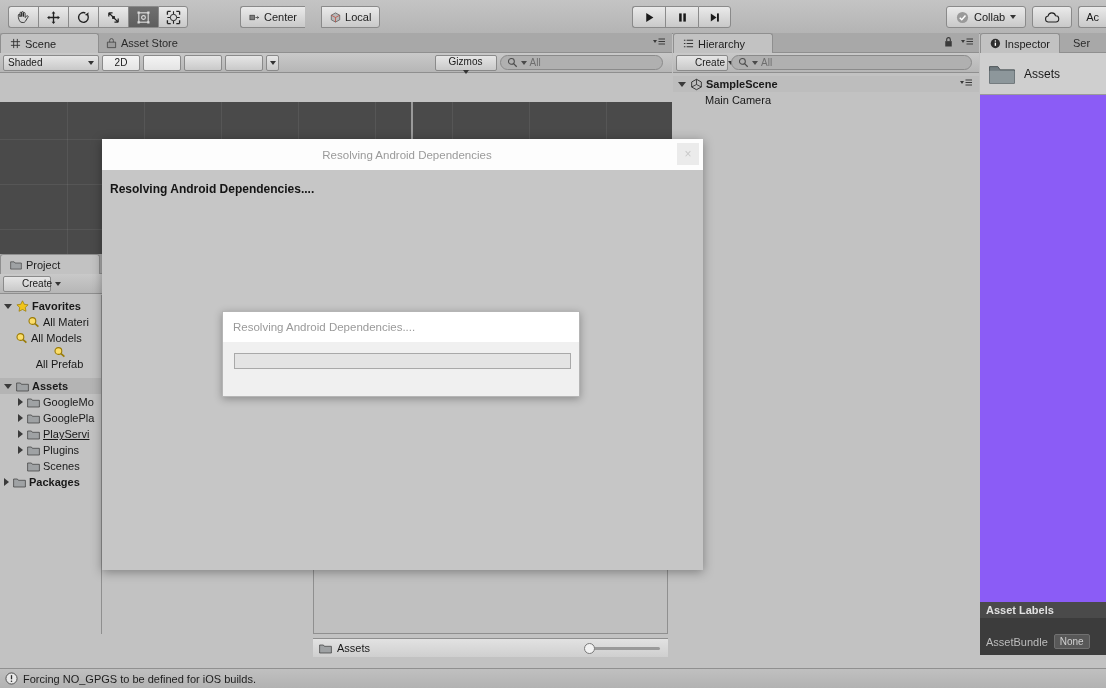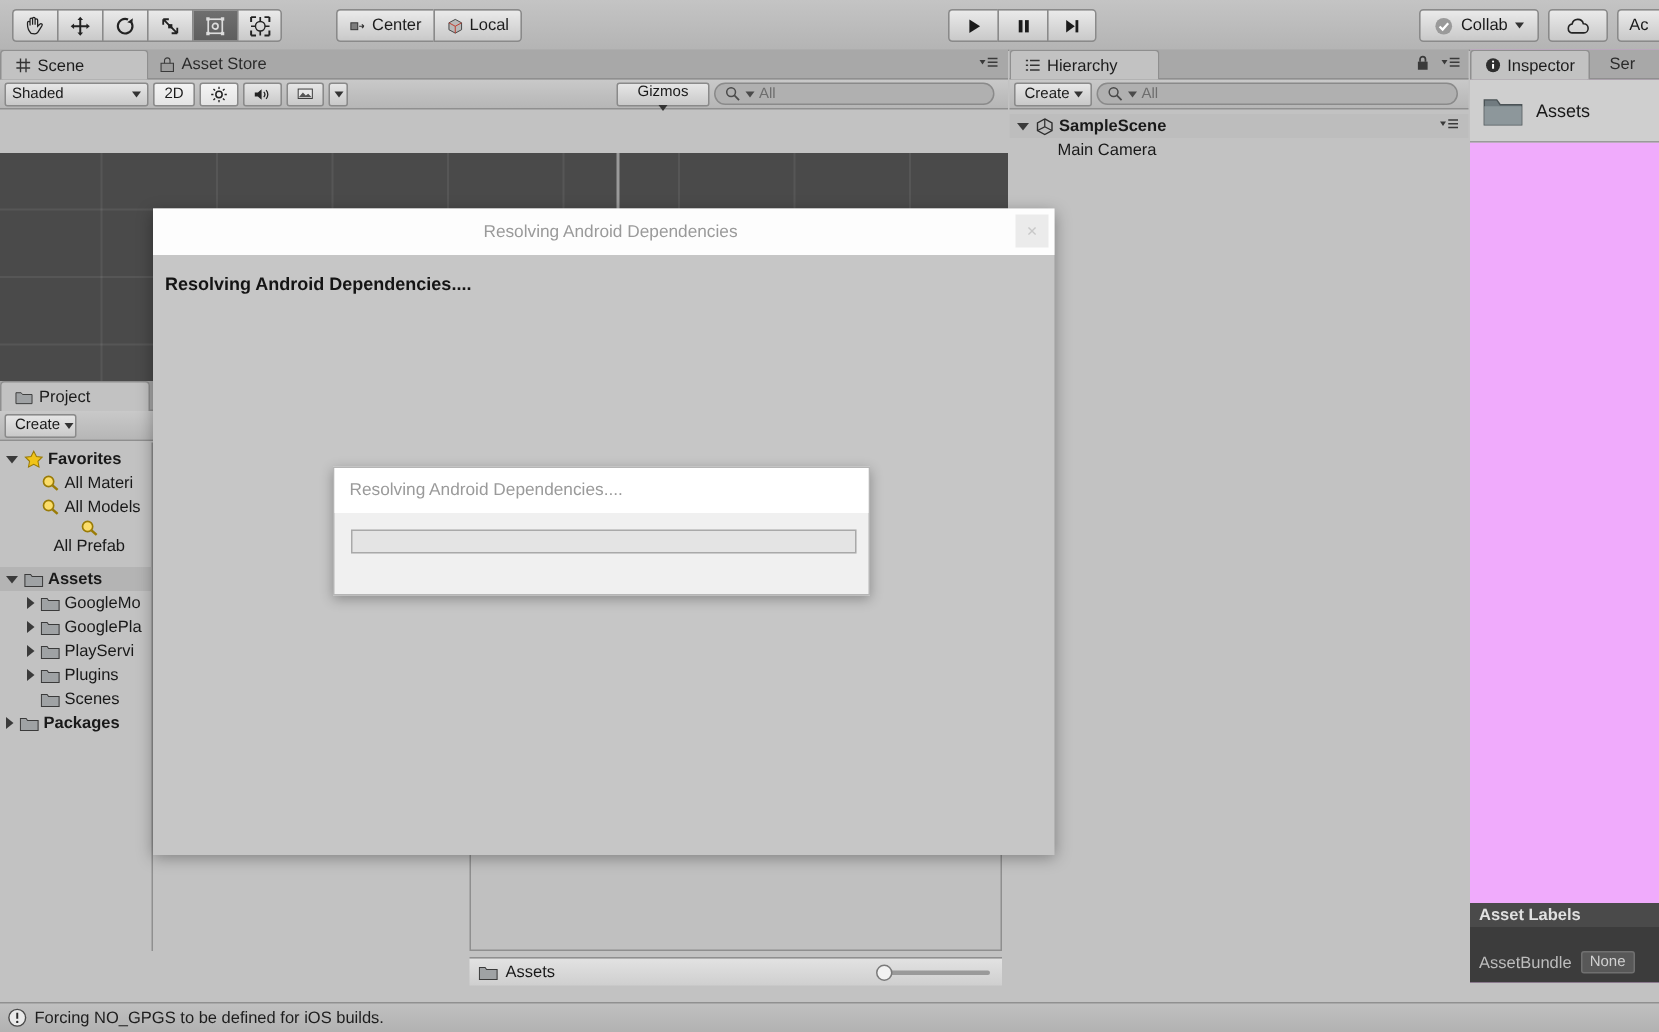--- a/index.html
+++ b/index.html
@@ -31,21 +31,21 @@
   .tbtn:first-child { border-radius:3px 0 0 3px; }
   .tbtn:last-child { border-right-width:1px; border-radius:0 3px 3px 0; }
   .tbtn.on { background: linear-gradient(#6f6f6f,#5e5e5e); }
   .tbtn svg { display:block; }
 
   .pivbtn {
     height:22px; padding:0 8px;
     background: linear-gradient(#eaeaea,#c9c9c9);
     border:1px solid #8a8a8a;
     display:flex; align-items:center; gap:4px;
-    font-size:11px; color:#1d1d1d; cursor:default;
+    font-size:11px; color:#1d1d1d; cursor:default;margin-left:16px;
   }
   .pivbtn:first-child { border-radius:3px 0 0 3px; border-right-width:0;}
   .pivbtn:last-child { border-radius:0 3px 3px 0; }
 
   .playgroup { position:absolute; left:632px; top:6px; display:flex; }
   .playbtn {
     width:33px; height:22px;
     background: linear-gradient(#eaeaea,#c9c9c9);
     border:1px solid #8a8a8a; border-right-width:0;
     display:flex; align-items:center; justify-content:center; cursor:default;
@@ -76,21 +76,21 @@
   }
   .tab.active { background:#c2c2c2; border:1px solid #8f8f8f; border-bottom:none; }
   .tab.inactive { color:#2b2b2b; }
 
   .subbar {
     height:20px; background:linear-gradient(#c9c9c9,#b6b6b6);
     border-bottom:1px solid #8f8f8f;
     display:flex; align-items:center; gap:3px; padding:0 3px;
   }
   .minibtn {
-    height:16px; padding:0 6px; display:flex; align-items:center; gap:3px;
+    height:16px; padding:0 18px; display:flex; align-items:center; gap:3px;
     background:linear-gradient(#e6e6e6,#c9c9c9); border:1px solid #8a8a8a;
     border-radius:2px; font-size:10px; cursor:default; white-space:nowrap;
   }
   .minibtn.pressed { background:linear-gradient(#f4f4f4,#e4e4e4); }
   .drop {
     height:16px; display:flex; align-items:center; justify-content:space-between;
     background:linear-gradient(#e6e6e6,#c9c9c9); border:1px solid #8a8a8a;
     border-radius:2px; font-size:10px; padding:0 4px; cursor:default;
   }
   .caret { width:0;height:0;border-left:3px solid transparent;border-right:3px solid transparent;border-top:4px solid #333; }
@@ -115,21 +115,21 @@
 
   
   .treerow { height:16px; display:flex; align-items:center; font-size:11px; white-space:nowrap; }
   .tri { width:0;height:0; margin-right:2px; }
   .tri.closed { border-top:4px solid transparent;border-bottom:4px solid transparent;border-left:5px solid #3a3a3a; }
   .tri.open { border-left:4px solid transparent;border-right:4px solid transparent;border-top:5px solid #3a3a3a; }
   .tri.blank { width:5px;height:8px;border:none; }
   .b { font-weight:bold; }
 
   
-  #inspector { position:absolute; left:980px; top:33px; width:126px; height:622px; background:#f0abfc; }
+  #inspector { position:absolute; left:980px; top:33px; width:126px; height:622px; background:#8b5cf6; }
   .insp-head { height:42px; background:#cfcfcf; border-bottom:1px solid #9a9a9a; display:flex; align-items:center; gap:8px; padding-left:8px; }
 
   #asset-labels {
     position:absolute; left:980px; top:602px; width:126px; height:53px;
     background:#3c3c3c; color:#cfcfcf;
   }
   .al-head { height:16px; background:#4a4a4a; display:flex; align-items:center; padding-left:6px; font-weight:bold; font-size:11px; color:#e0e0e0; }
   .al-row { position:absolute; left:6px; bottom:6px; display:flex; align-items:center; gap:6px; font-size:11px; color:#bdbdbd;justify-content:center; }
   .al-drop { height:15px; padding:0 5px; background:#585858; border:1px solid #707070; border-radius:2px; color:#d0d0d0; font-size:10px; display:flex; align-items:center; }
 
@@ -378,21 +378,21 @@
           <div class="treerow" style="padding-left: 18px;">
             <span class="tri blank"></span>
             <span style="margin:0 3px 0 2px; display:flex;">
               <svg width="13" height="12" viewBox="0 0 13 12">
                 <circle cx="5.4" cy="5" r="3.4" fill="#fbdd6a" stroke="#9a7b06" stroke-width="1.1"></circle>
                 <path d="M8 7.6 L11.4 10.6" stroke="#9a7b06" stroke-width="1.7"></path>
               </svg>
             </span>
             <span class="">All Materi</span>
           </div>
-          <div class="treerow" style="padding-left: 18px;">
+          <div class="treerow" style="padding-left: 6px;">
             <span class="tri blank"></span>
             <span style="margin:0 3px 0 2px; display:flex;">
               <svg width="13" height="12" viewBox="0 0 13 12">
                 <circle cx="5.4" cy="5" r="3.4" fill="#fbdd6a" stroke="#9a7b06" stroke-width="1.1"></circle>
                 <path d="M8 7.6 L11.4 10.6" stroke="#9a7b06" stroke-width="1.7"></path>
               </svg>
             </span>
             <span class="">All Models</span>
           </div>
           <div class="treerow" style="padding-left: 18px; flex-direction: column;">
@@ -429,21 +429,21 @@
           </div>
           <div class="treerow" style="padding-left: 18px;">
             <span class="tri closed"></span>
             <span style="margin:0 3px 0 2px; display:flex;">
               <svg width="13" height="11" viewBox="0 0 13 11">
                 <path d="M0.6 2 L4.4 2 L5.4 3.3 L12.4 3.3 L12.4 10 L0.6 10 Z" fill="#9fa2a4" stroke="#3a3a3a" stroke-width="0.7"></path>
               </svg>
             </span>
             <span class="">GooglePla</span>
           </div>
-          <div class="treerow" style="padding-left: 18px;">
+          <div class="treerow" style="padding-left: 18px; text-decoration: underline;">
             <span class="tri closed"></span>
             <span style="margin:0 3px 0 2px; display:flex;">
               <svg width="13" height="11" viewBox="0 0 13 11">
                 <path d="M0.6 2 L4.4 2 L5.4 3.3 L12.4 3.3 L12.4 10 L0.6 10 Z" fill="#9fa2a4" stroke="#3a3a3a" stroke-width="0.7"></path>
               </svg>
             </span>
             <span class="">PlayServi</span>
           </div>
           <div class="treerow" style="padding-left: 18px;">
             <span class="tri closed"></span>

